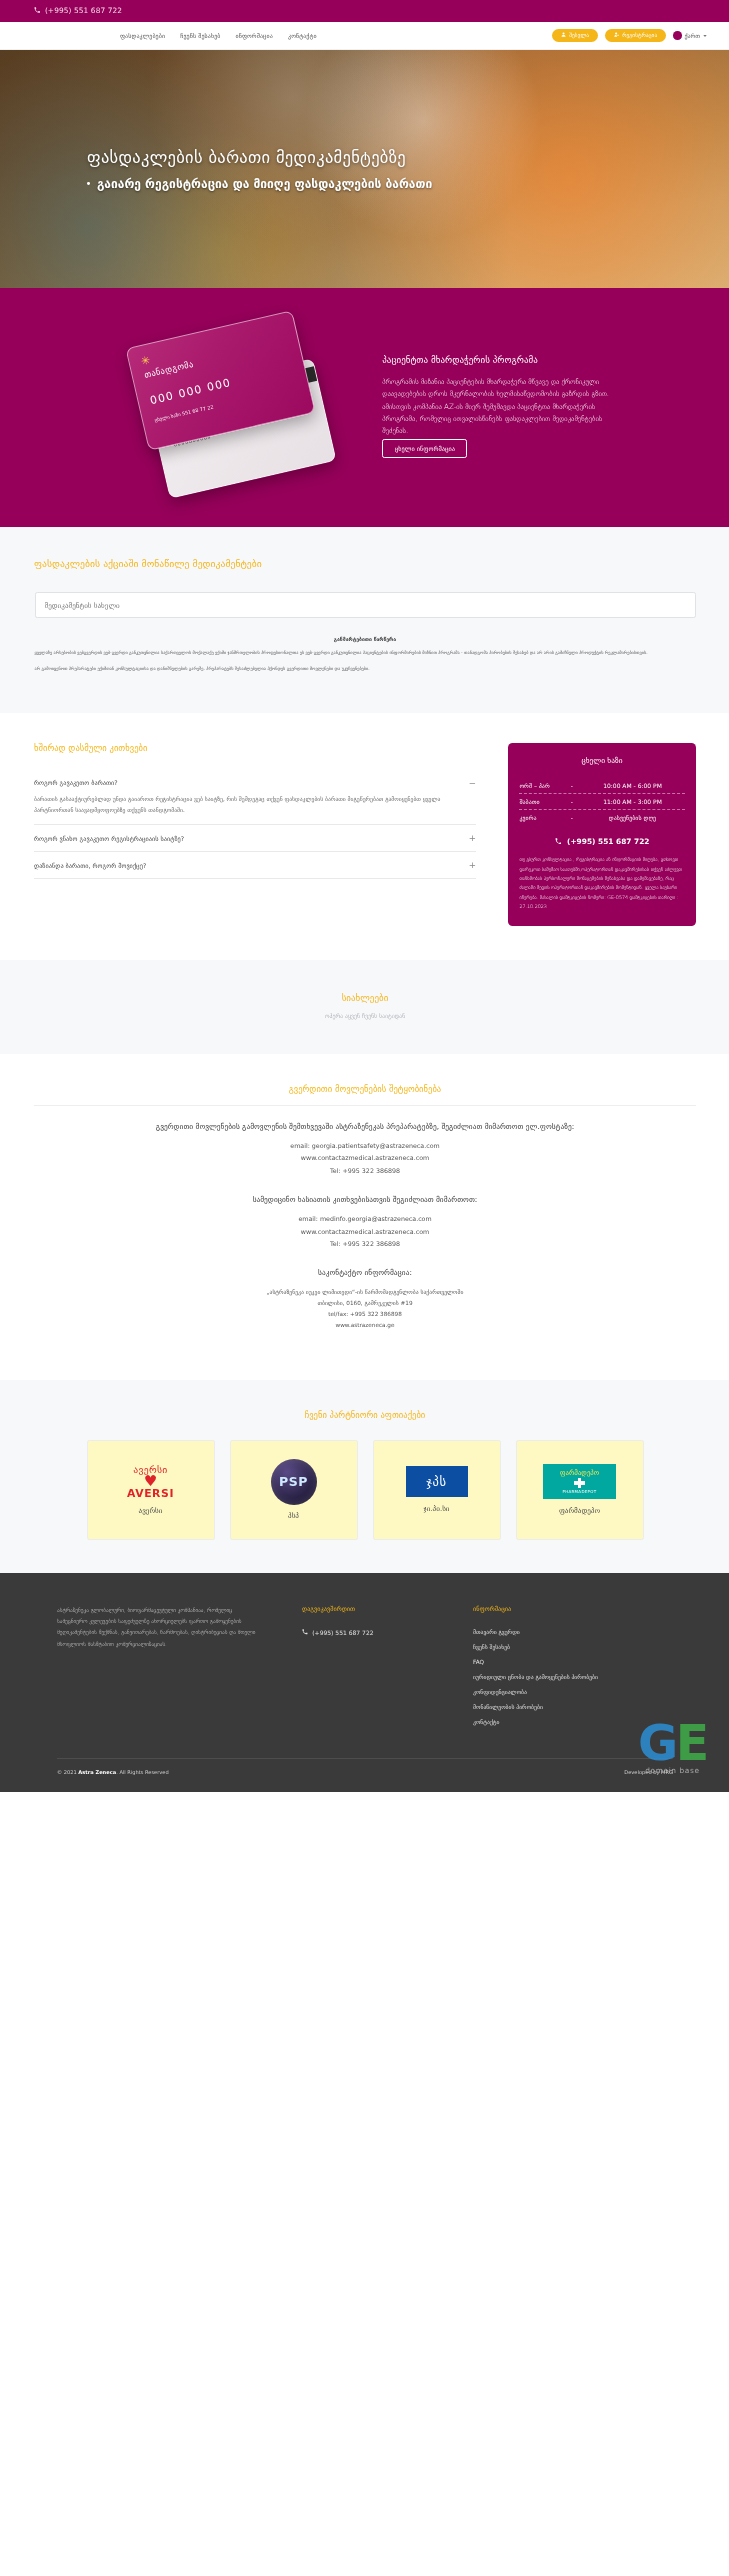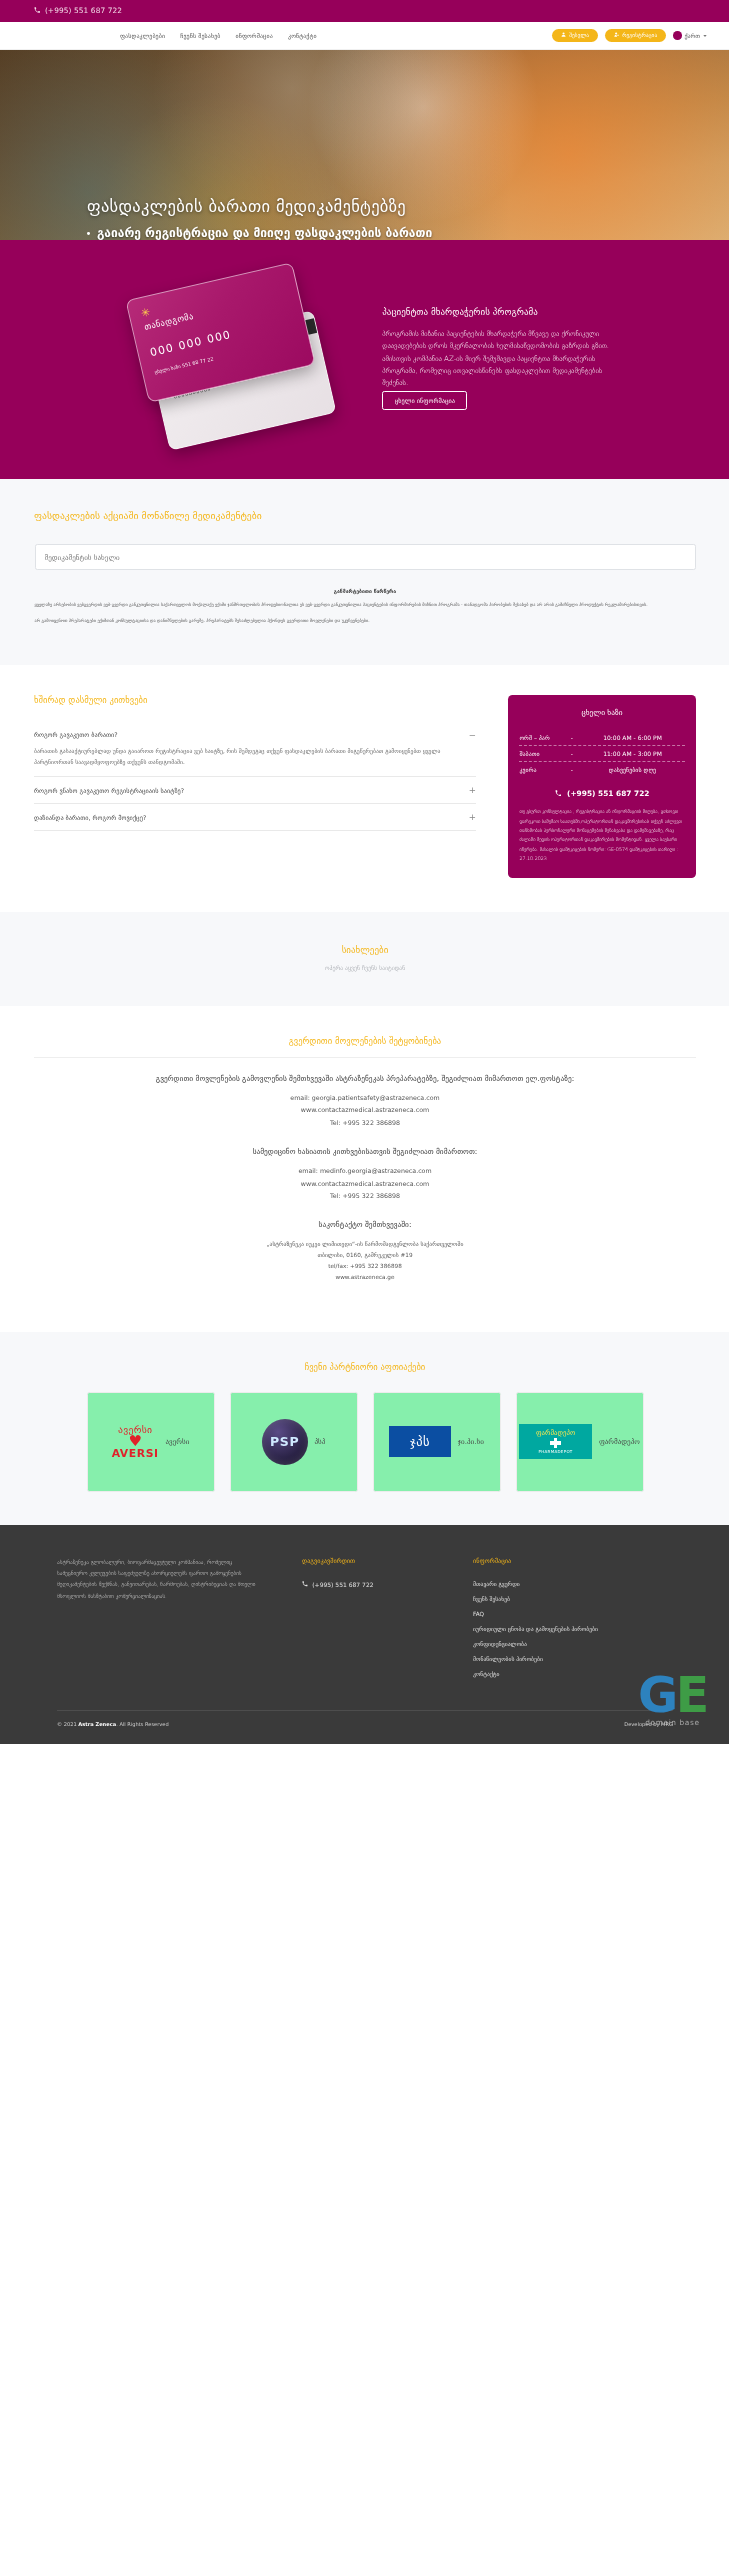--- a/index.html
+++ b/index.html
@@ -68,30 +68,30 @@
     font-size: 6px; color: #555; cursor: pointer;
   }
   .lang .globe {
     width: 8.6px; height: 8.6px; border-radius: 50%;
     background: #96005a; display: inline-block;
   }
 
   
   .hero {
     position: relative;
-    height: 190px;
+    height: 238px;
     background:
       radial-gradient(circle at 78% 55%, rgba(255,130,40,.55) 0%, rgba(255,130,40,0) 42%),
       radial-gradient(circle at 58% 30%, rgba(245,245,240,.65) 0%, rgba(245,245,240,0) 26%),
       radial-gradient(circle at 40% 20%, rgba(220,205,180,.5) 0%, rgba(220,205,180,0) 30%),
       radial-gradient(circle at 12% 75%, rgba(90,180,210,.45) 0%, rgba(90,180,210,0) 28%),
       radial-gradient(circle at 30% 85%, rgba(250,200,70,.4) 0%, rgba(250,200,70,0) 22%),
       linear-gradient(170deg, #7d5a34 0%, #9c6f3e 30%, #b98a4e 55%, #caa268 75%, #d8b47c 100%);
     display: flex;
-    align-items: flex-end;
+    align-items: center;
     overflow: hidden;
   }
   .hero::after {
     content: "";
     position: absolute; inset: 0;
     background: linear-gradient(90deg, rgba(40,25,10,.45) 0%, rgba(40,25,10,.22) 45%, rgba(40,25,10,0) 70%);
   }
   .hero-inner { position: relative; z-index: 2; padding-left: 87px; }
   .hero h1 {
     color: #ffffff;
@@ -295,24 +295,24 @@
   
   .partners {
     background: #f7f8fa;
     padding: 30px 34px 33px;
     text-align: center;
   }
   .partners h3 { color: #f4b619; font-size: 8.6px; font-weight: 400; margin-bottom: 19.4px; }
   .plist { display: flex; justify-content: center; gap: 15px; }
   .pcard {
     width: 128px; height: 100px;
-    background: #86efac;
+    background: #fef9c3;
     border: 0.6px solid #ececec;
     border-radius: 2.3px;
-    display: flex; flex-direction: row;
+    display: flex; flex-direction: column;
     align-items: center; justify-content: center; gap: 6.8px;
   }
   .pcard .pname { font-size: 7.1px; color: #444; }
   .logo-aversi { text-align: center; }
   .logo-aversi .w { color: #e0222a; font-size: 9.7px; letter-spacing: 0.3px; }
   .logo-aversi .heart { color: #e0222a; font-size: 15px; line-height: .8; }
   .logo-aversi .lat { color: #e0222a; font-size: 10.8px; font-weight: 700; letter-spacing: 0.6px; }
   .logo-psp {
     width: 46px; height: 46px; border-radius: 50%;
     background: radial-gradient(circle at 35% 28%, #5a4b86 0%, #2b2347 60%, #140f26 100%);
@@ -553,21 +553,21 @@
     </div>
 
     <div class="blk">
       <div class="lead">სამედიცინო ხასიათის კითხვებისათვის შეგიძლიათ მიმართოთ:</div>
       <div class="ln">email: medinfo.georgia@astrazeneca.com</div>
       <div class="ln">www.contactazmedical.astrazeneca.com</div>
       <div class="ln">Tel: +995 322 386898</div>
     </div>
 
     <div class="blk">
-      <div class="lead">საკონტაქტო შემთხვევაში:</div>
+      <div class="lead">საკონტაქტო ინფორმაცია:</div>
       <div class="ln small">„ასტრაზენეკა იუკეი ლიმითედი“-ის წარმომადგენლობა საქართველოში</div>
       <div class="ln small">თბილისი, 0160, გამრეკელის #19</div>
       <div class="ln small">tel/fax: +995 322 386898</div>
       <div class="ln small">www.astrazeneca.ge</div>
     </div>
   </div>
 
   <div class="partners">
     <h3>ჩვენი პარტნიორი აფთიაქები</h3>
     <div class="plist">

